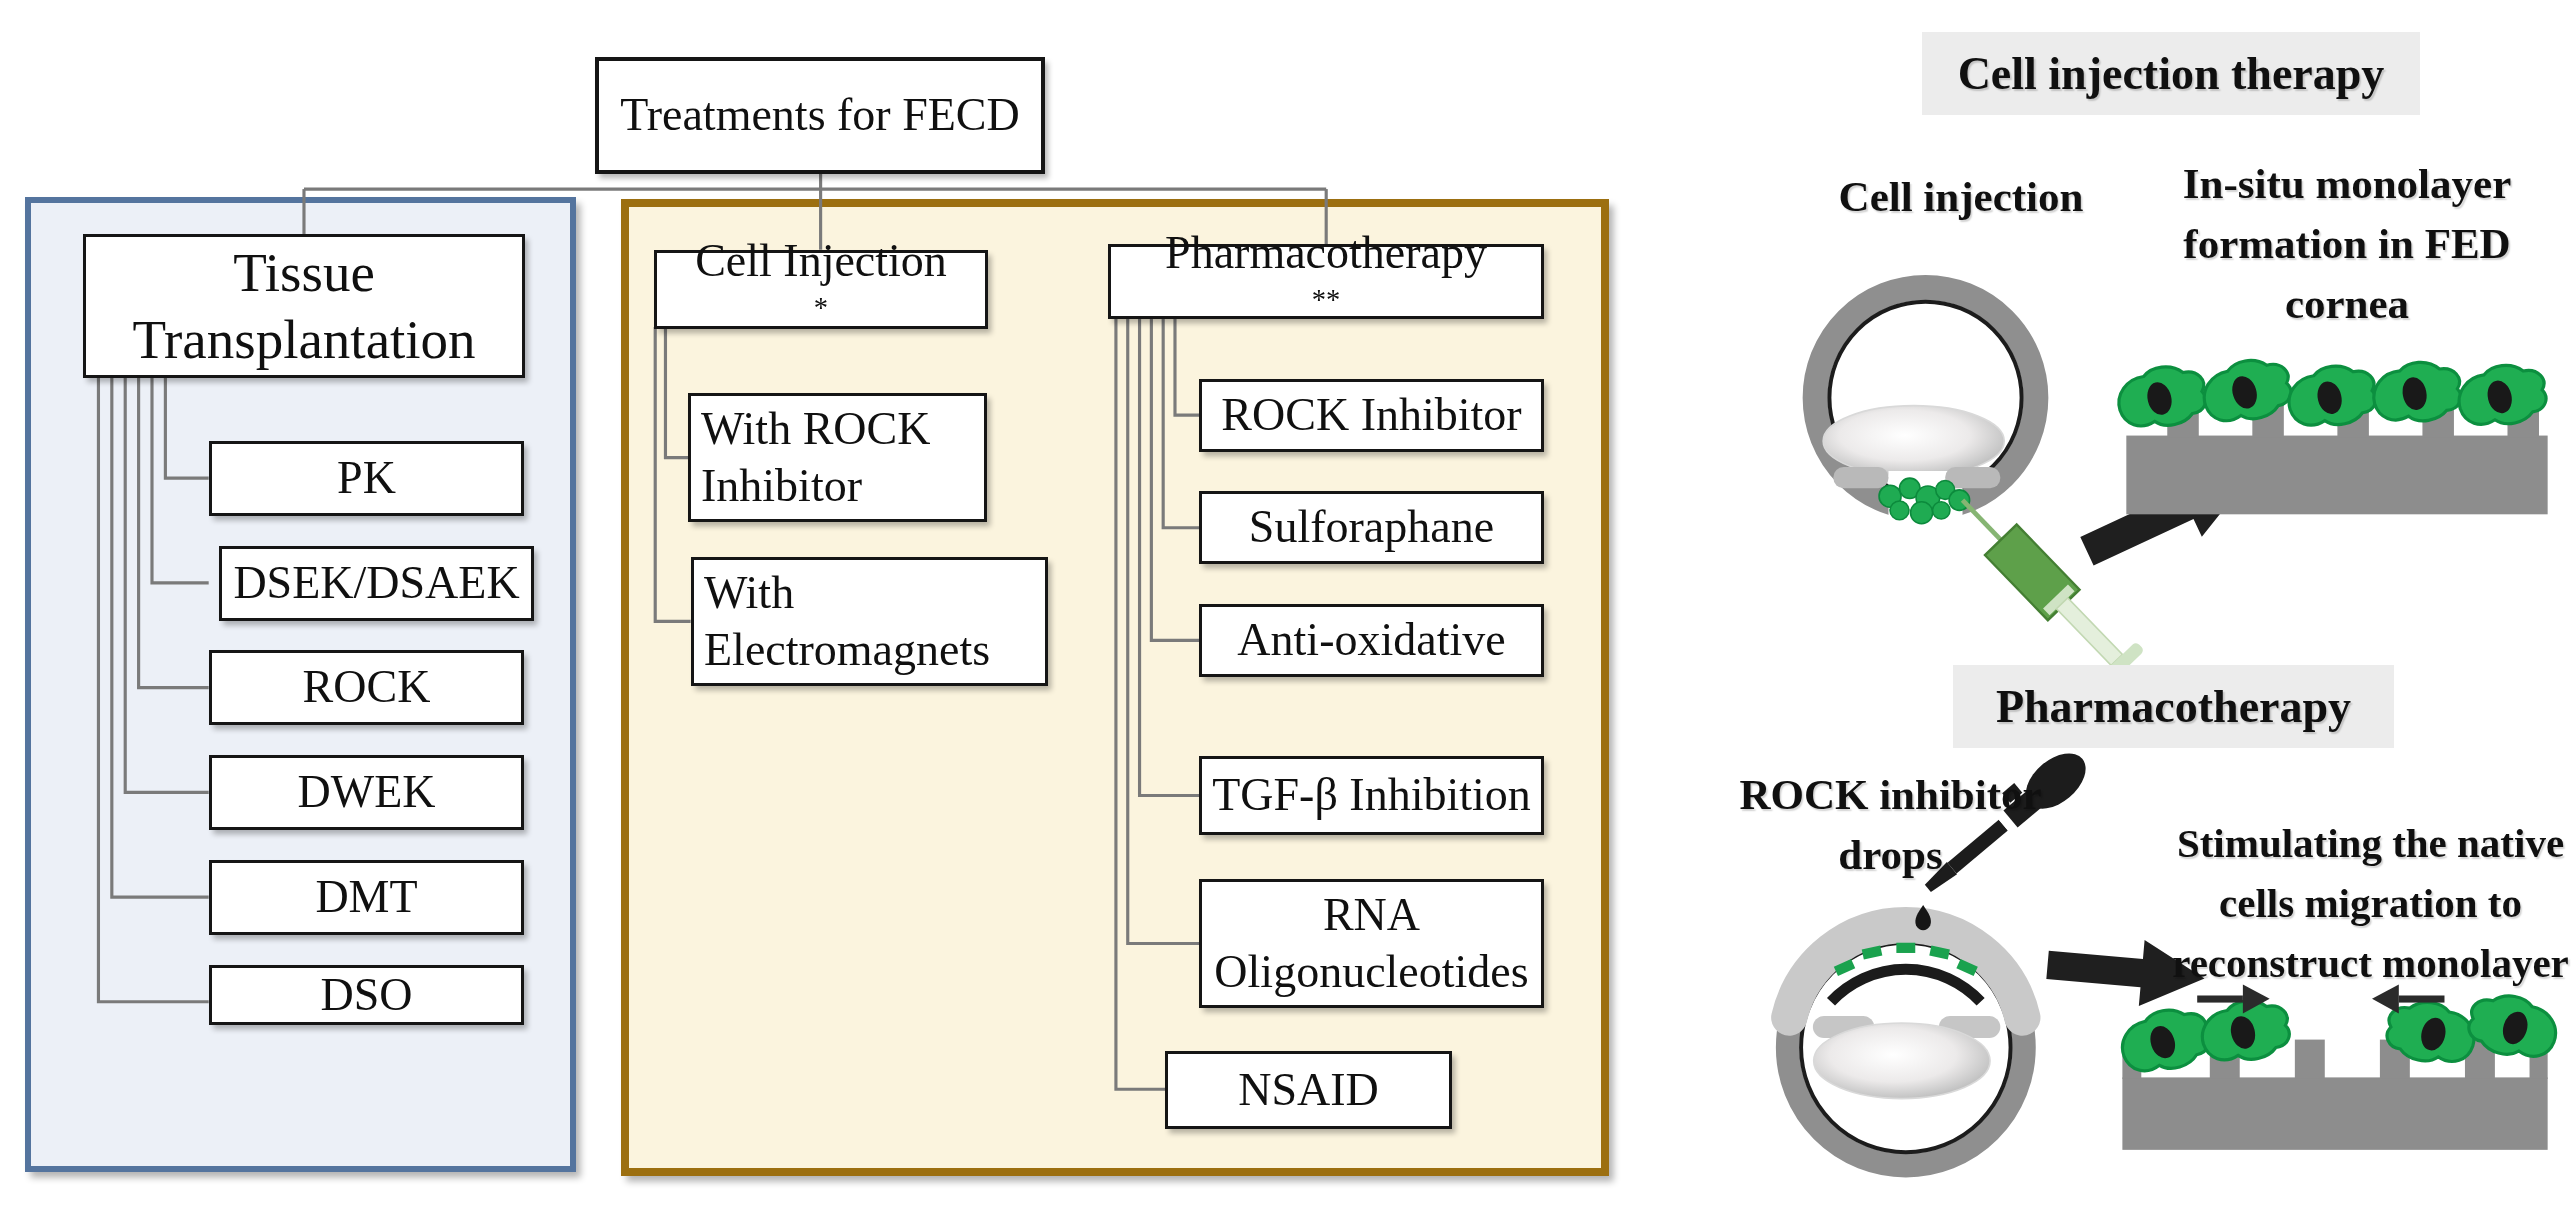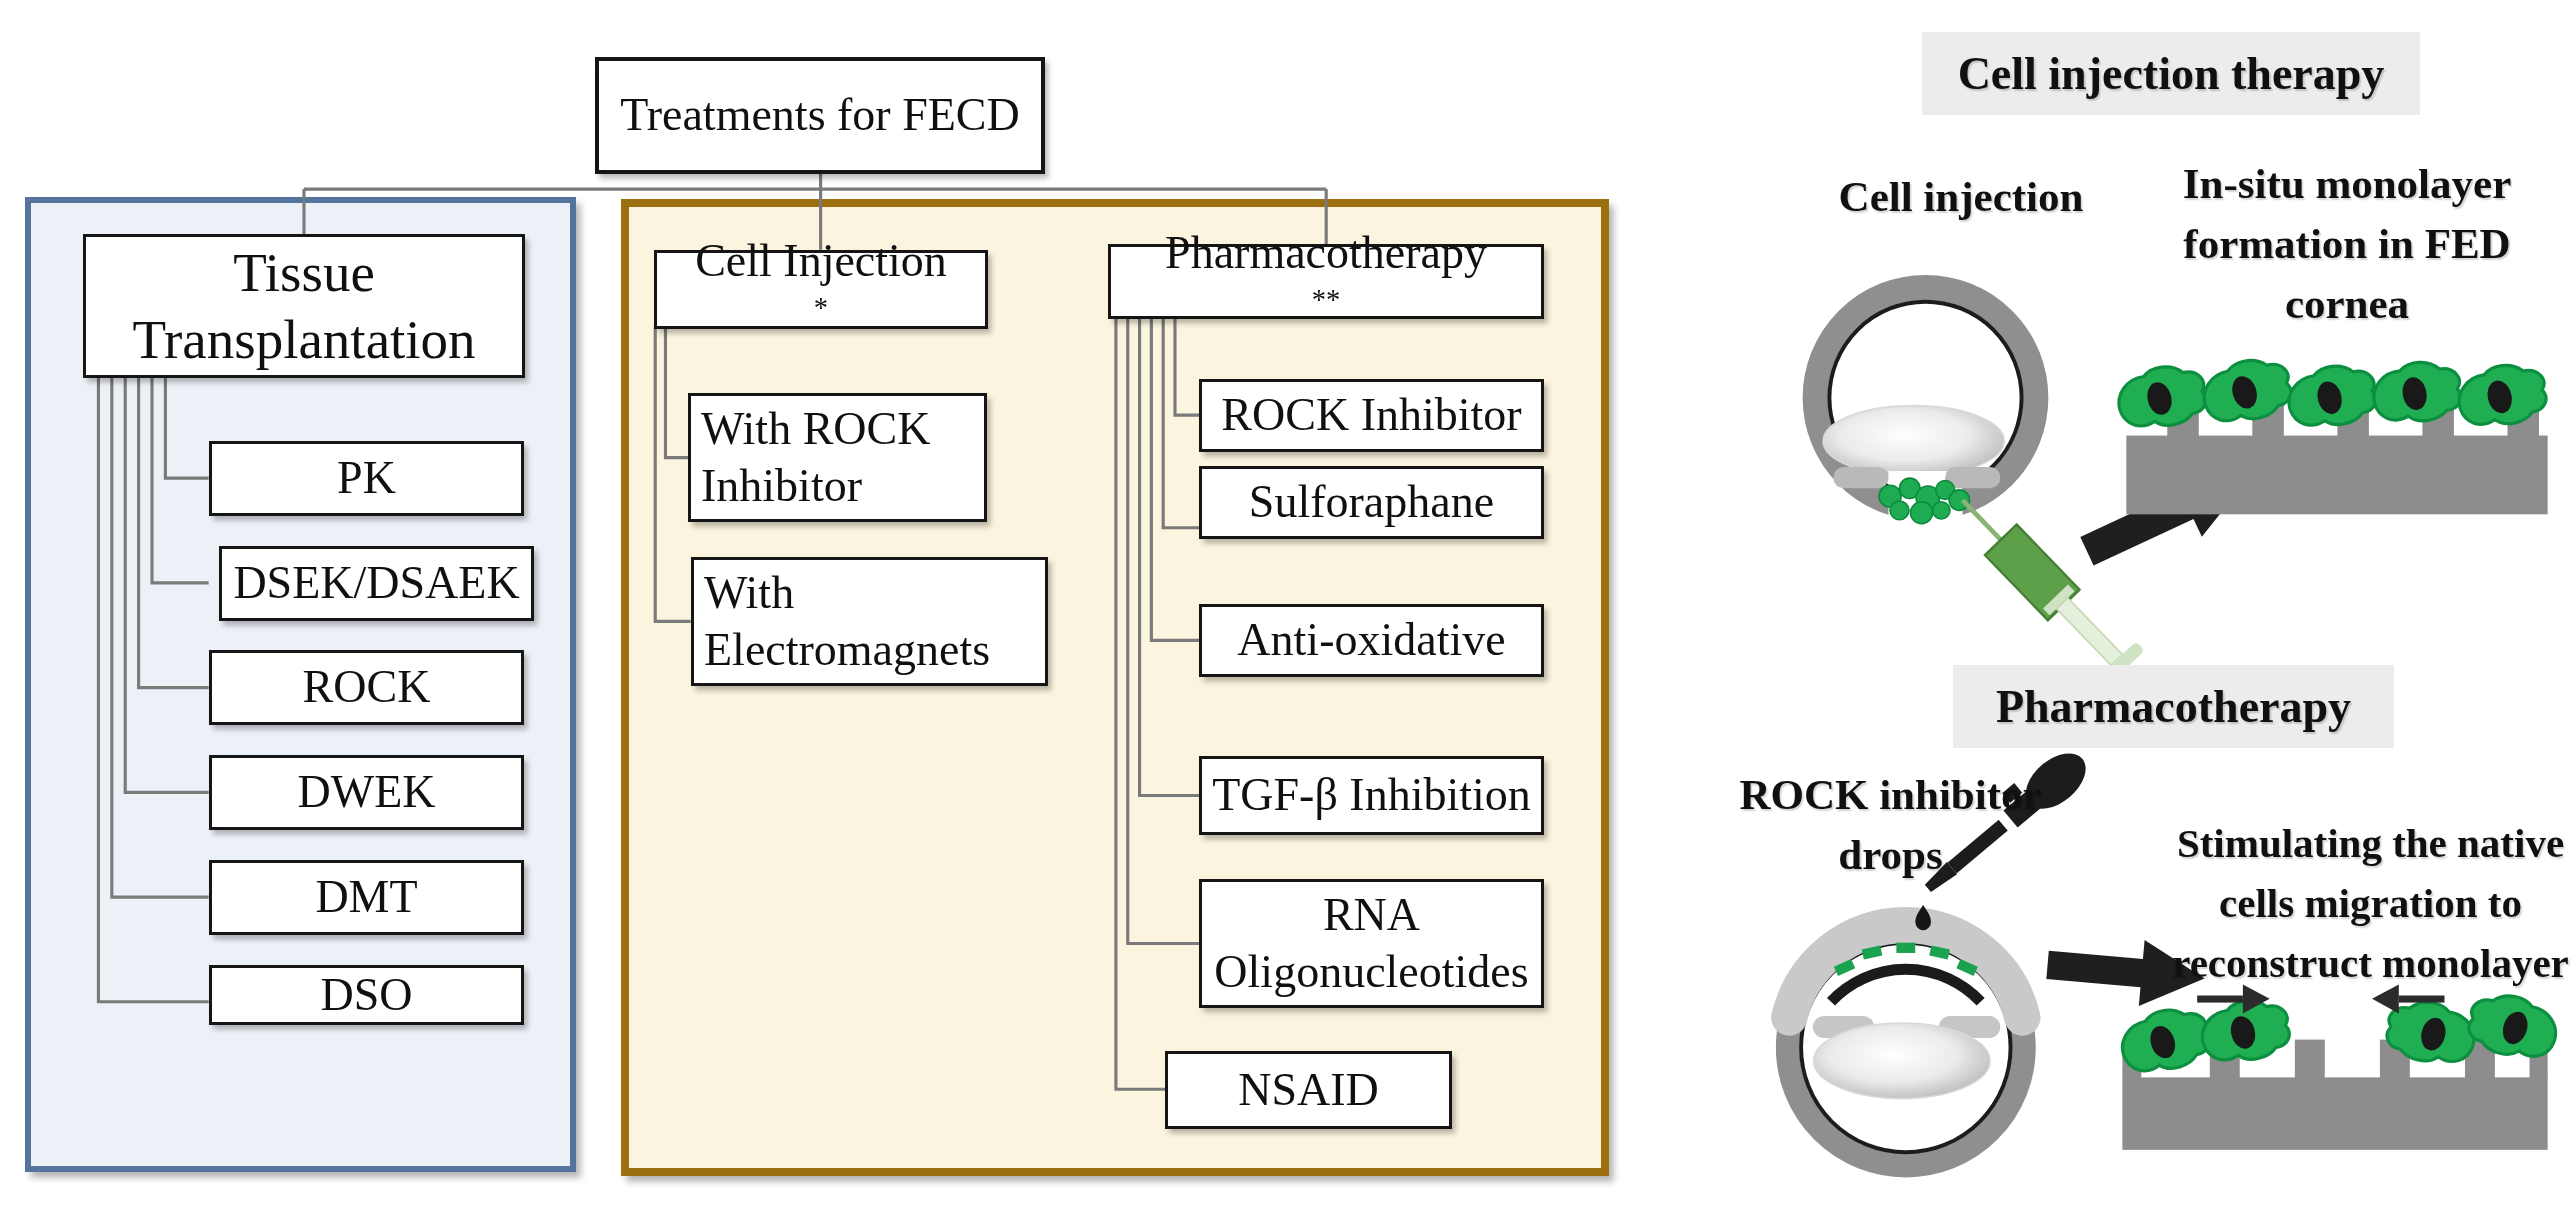--- a/index.html
+++ b/index.html
@@ -205,21 +205,21 @@
   <div class="box left-align" style="left:691px;top:557px;width:357px;height:129px;">
     <span>With Electromagnets</span>
   </div>
 
   <div class="box" style="left:1108px;top:244px;width:436px;height:75px;">
     <span><span>Pharmacotherapy</span><sup>**</sup></span>
   </div>
   <div class="box" style="left:1199px;top:379px;width:345px;height:73px;">
     <span>ROCK Inhibitor</span>
   </div>
-  <div class="box" style="left:1199px;top:466px;width:345px;height:73px;">
+  <div class="box" style="left:1199px;top:491px;width:345px;height:73px;">
     <span>Sulforaphane</span>
   </div>
   <div class="box" style="left:1199px;top:604px;width:345px;height:73px;">
     <span>Anti-oxidative</span>
   </div>
   <div class="box" style="left:1199px;top:756px;width:345px;height:79px;">
     <span>TGF-β Inhibition</span>
   </div>
   <div class="box" style="left:1199px;top:879px;width:345px;height:129px;">
     <span>RNA Oligonucleotides</span>

